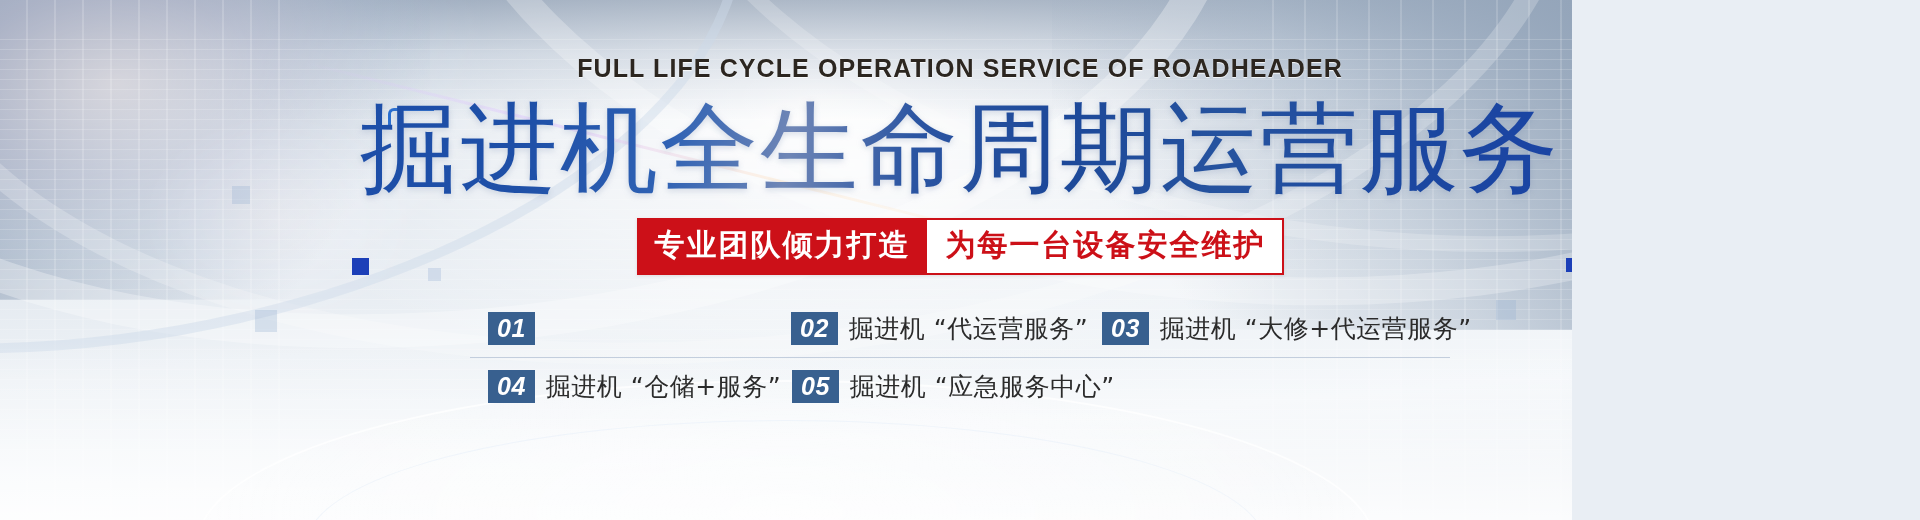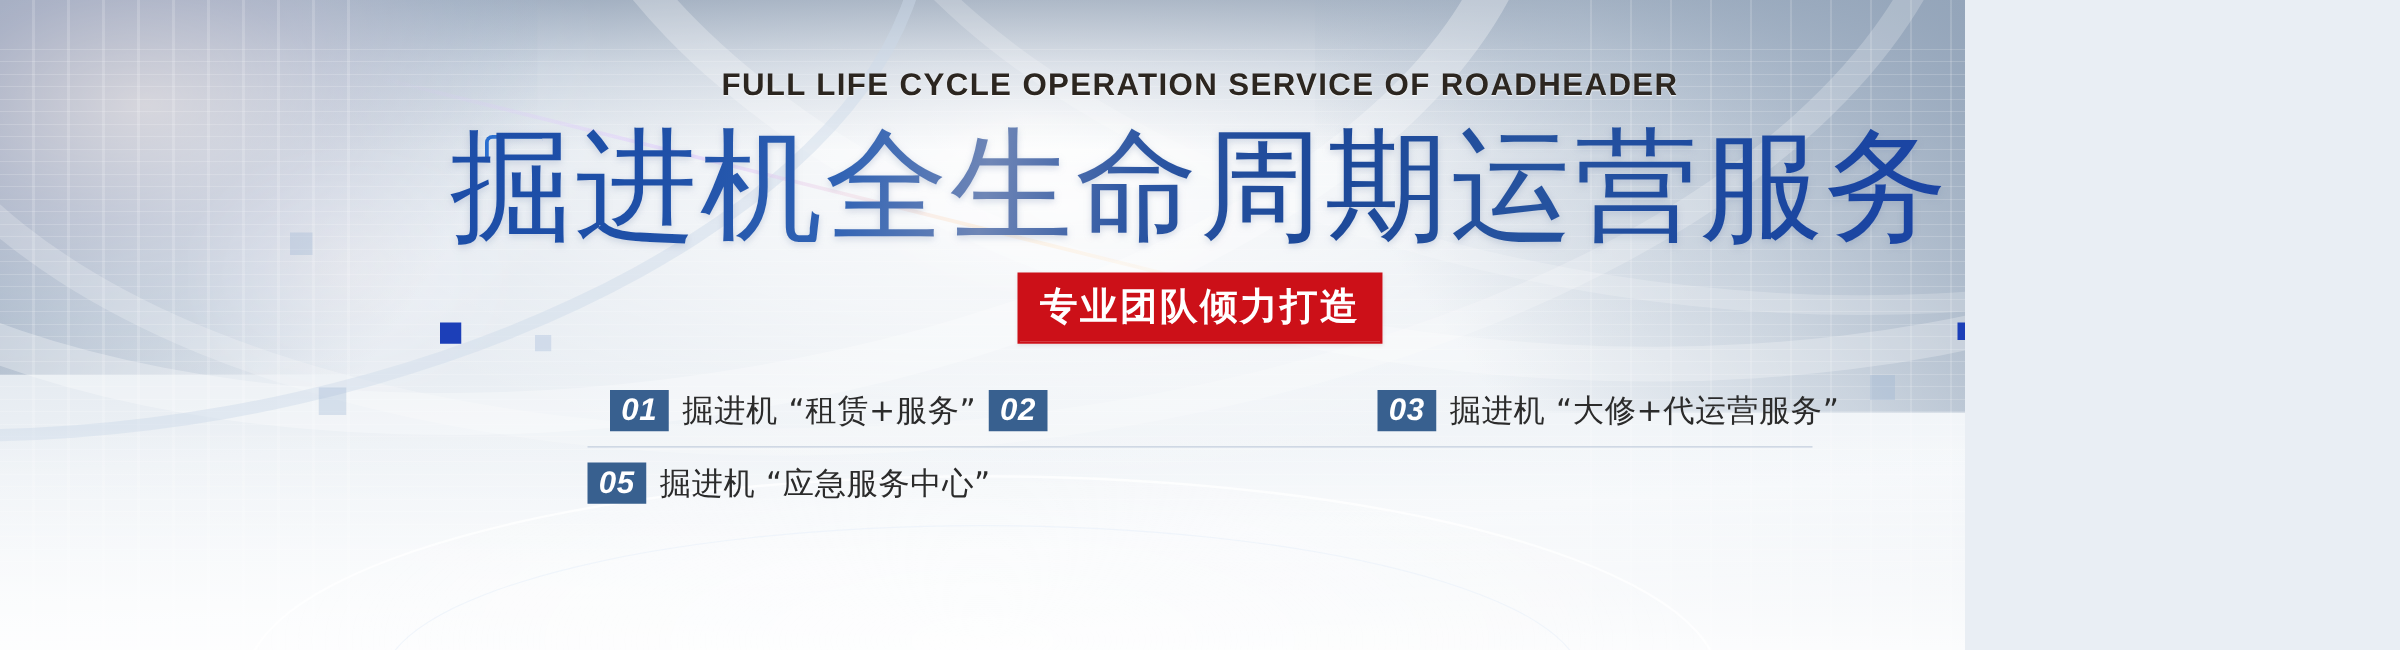--- a/index.html
+++ b/index.html
@@ -262,39 +262,44 @@
   <div class="sq ghost" style="left:1742px; top:330px; width:12px; height:12px;"></div>
 
   <div class="content">
 
     <div class="eng-sub">FULL LIFE CYCLE OPERATION SERVICE OF ROADHEADER</div>
 
     <div class="headline">掘进机全生命周期运营服务</div>
 
     <div class="slogan-row">
       <div class="slogan-a">专业团队倾力打造</div>
+      <div class="slogan-b">为每一台设备安全维护</div>
     </div>
 
     <div class="services">
 
       <div class="svc-row top">
         <div class="svc-item i1">
           <span class="svc-num">01</span>
-          <span class="svc-label">掘进机 “租赁+服务”</span>
         </div>
         <div class="svc-item i2">
           <span class="svc-num">02</span>
+          <span class="svc-label">掘进机 “代运营服务”</span>
         </div>
         <div class="svc-item i3">
           <span class="svc-num">03</span>
           <span class="svc-label">掘进机 “大修+代运营服务”</span>
         </div>
       </div>
 
       <div class="svc-row">
+        <div class="svc-item i1">
+          <span class="svc-num">04</span>
+          <span class="svc-label">掘进机 “仓储+服务”</span>
+        </div>
         <div class="svc-item i2">
           <span class="svc-num">05</span>
           <span class="svc-label">掘进机 “应急服务中心”</span>
         </div>
       </div>
 
     </div>
   </div>
 </div>
 

